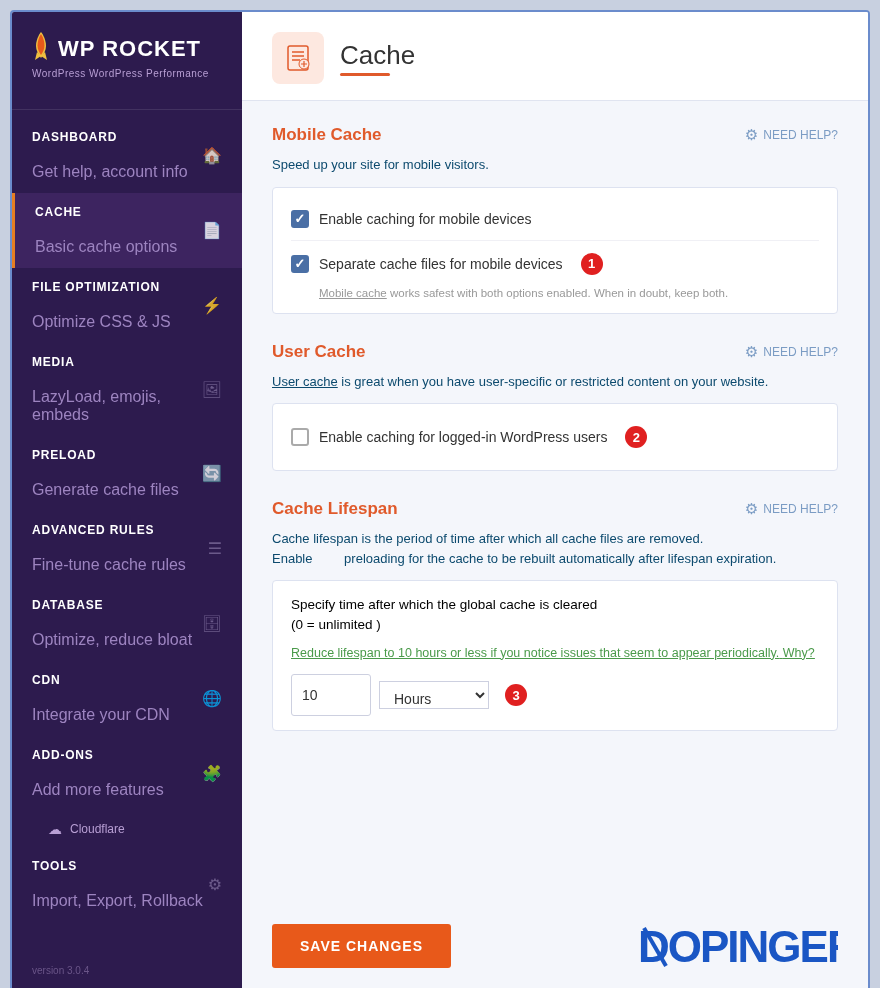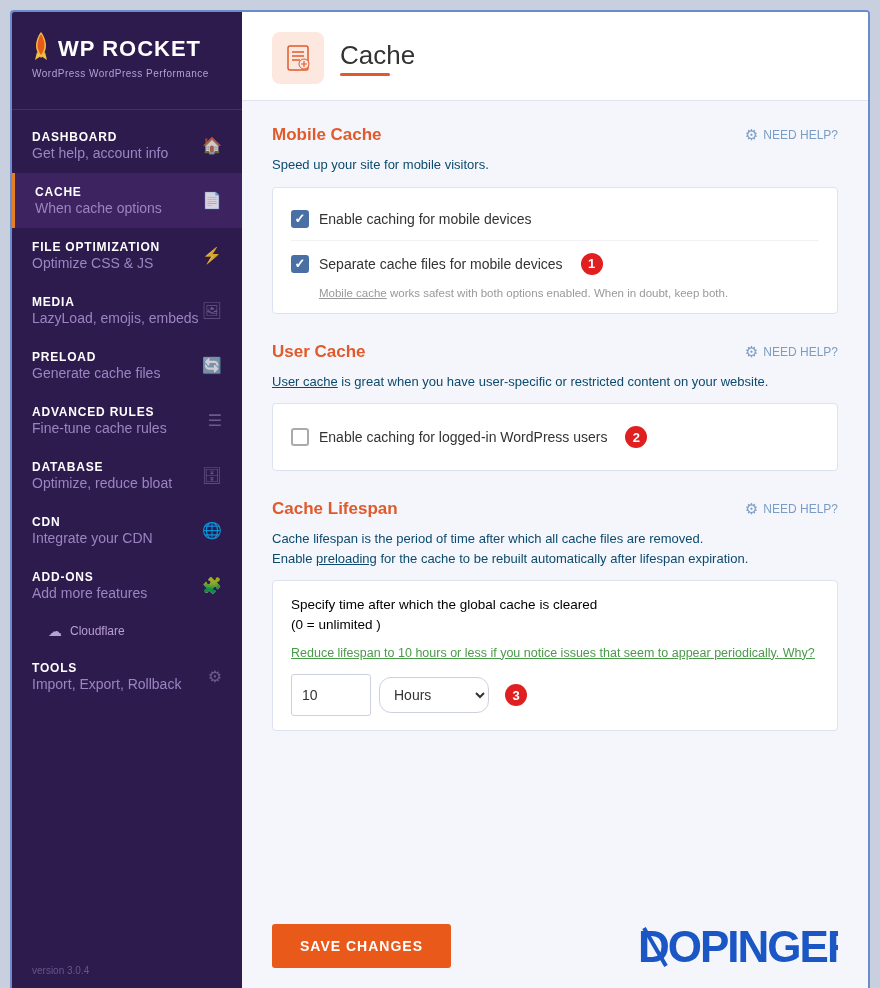--- a/index.html
+++ b/index.html
@@ -69,23 +69,23 @@
     }
     .nav-item-left {}
     .nav-item-title {
       font-size: 12px;
       font-weight: 700;
       color: #fff;
       letter-spacing: 0.8px;
       text-transform: uppercase;
     }
     .nav-item-sub {
-      font-size: 14px;
+      font-size: 16px;
       color: #9d84c0;
-      margin-top: 1px;
+      margin-top: 19px;
     }
     .nav-item-icon {
       color: #7b6a99;
       font-size: 16px;
       opacity: 0.8;
     }
     .nav-item.active .nav-item-icon {
       color: #c0a8e0;
     }
     .nav-sub-item {
@@ -262,23 +262,23 @@
     .lifespan-number {
       width: 80px;
       padding: 12px 10px;
       border: 1px solid #cdd0e0;
       border-radius: 3px;
       font-size: 14px;
       color: #333;
       background: #fff;
     }
     .lifespan-select {
-      padding: 8px 28px 8px 10px;
+      padding: 8px 28px 0 10px;
       border: 1px solid #cdd0e0;
-      border-radius: 12px;
+      border-radius: 0;
       font-size: 14px;
       color: #333;
       background: #fff;
       appearance: auto;
       cursor: pointer;
     }
     .lifespan-box-desc {
       font-size: 13.5px;
       color: #000000;
       line-height: 1.5;
@@ -340,21 +340,21 @@
           <div class="nav-item">
       <div class="nav-item-left">
         <div class="nav-item-title">DASHBOARD</div>
         <div class="nav-item-sub">Get help, account info</div>
       </div>
       <span class="nav-item-icon">🏠</span>
     </div>
           <div class="nav-item active">
       <div class="nav-item-left">
         <div class="nav-item-title">CACHE</div>
-        <div class="nav-item-sub">When cache options</div>
+        <div class="nav-item-sub">Basic cache options</div>
       </div>
       <span class="nav-item-icon">📄</span>
     </div>
           <div class="nav-item">
       <div class="nav-item-left">
         <div class="nav-item-title">FILE OPTIMIZATION</div>
         <div class="nav-item-sub">Optimize CSS &amp; JS</div>
       </div>
       <span class="nav-item-icon">⚡</span>
     </div>
@@ -499,21 +499,21 @@
       <div class="section">
         <div class="section-header">
           <span class="section-title">Cache Lifespan</span>
           <a class="need-help-link">
             <span style="font-size:15px;">⚙</span>
             <span>NEED HELP?</span>
           </a>
         </div>
         <div class="section-desc">
           <p>Cache lifespan is the period of time after which all cache files are removed.</p>
-          <p>Enable <span style="text-decoration:underline;cursor:pointer;">preloading</span> for the cache to be rebuilt automatically after lifespan expiration.</p>
+          <p>Enable <span style="cursor:pointer;margin-left:28px;">preloading</span> for the cache to be rebuilt automatically after lifespan expiration.</p>
         </div>
         <div class="section-box">
           <div class="lifespan-box-desc">
             <span>Specify time after which the global cache is cleared</span><br>
             <span>(0 = unlimited )</span>
           </div>
           <div class="lifespan-hint">
             <span>Reduce lifespan to 10 hours or less if you notice issues that seem to appear periodically.</span>
             <a>Why?</a>
           </div>

